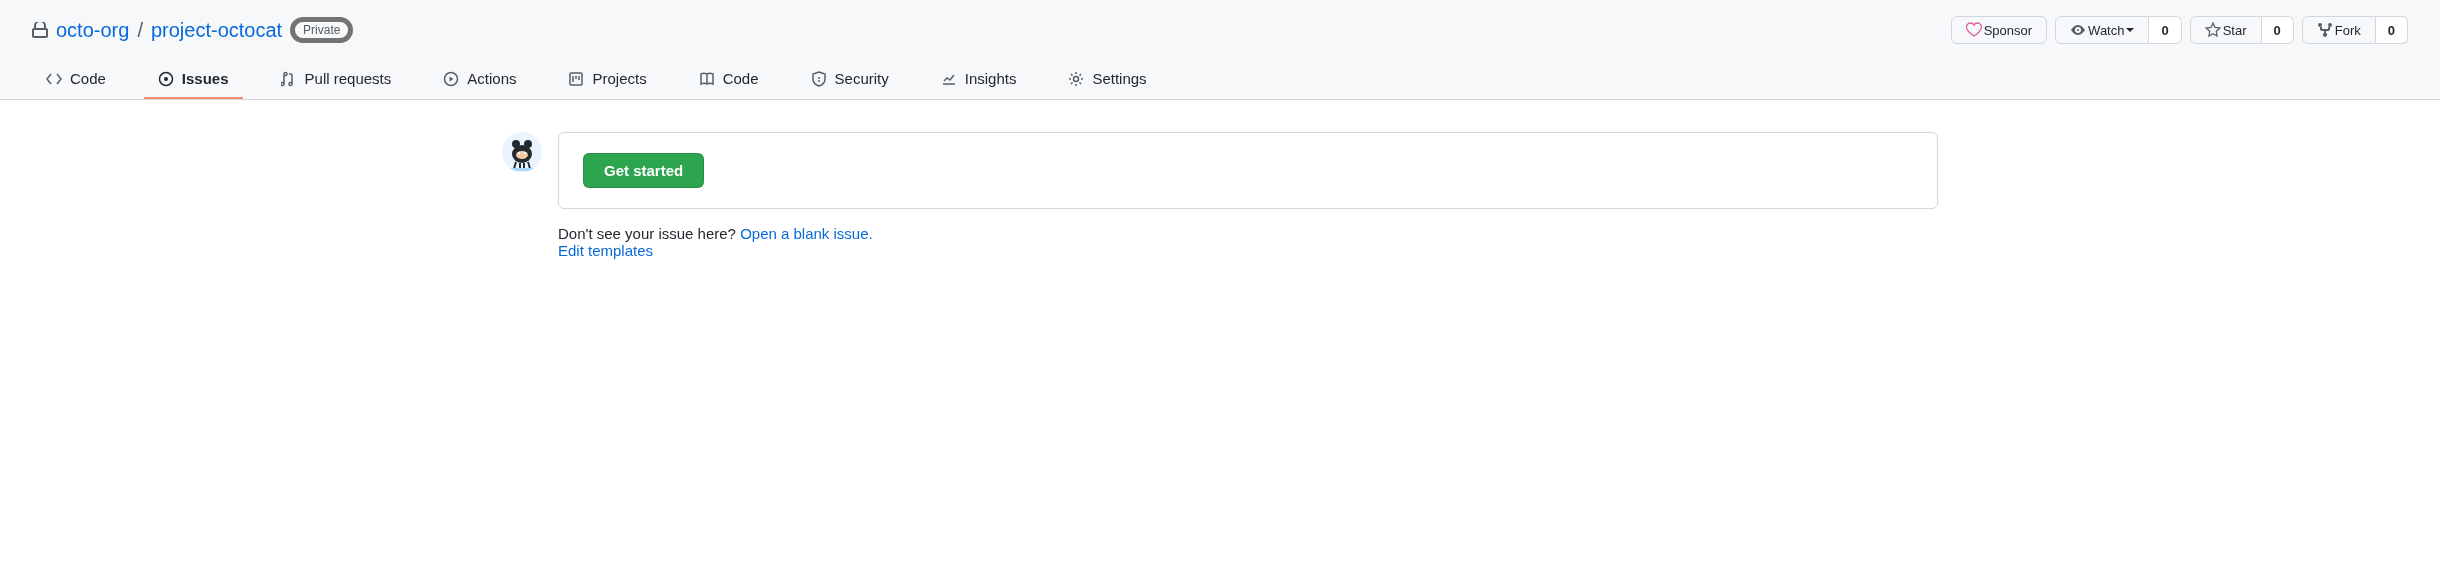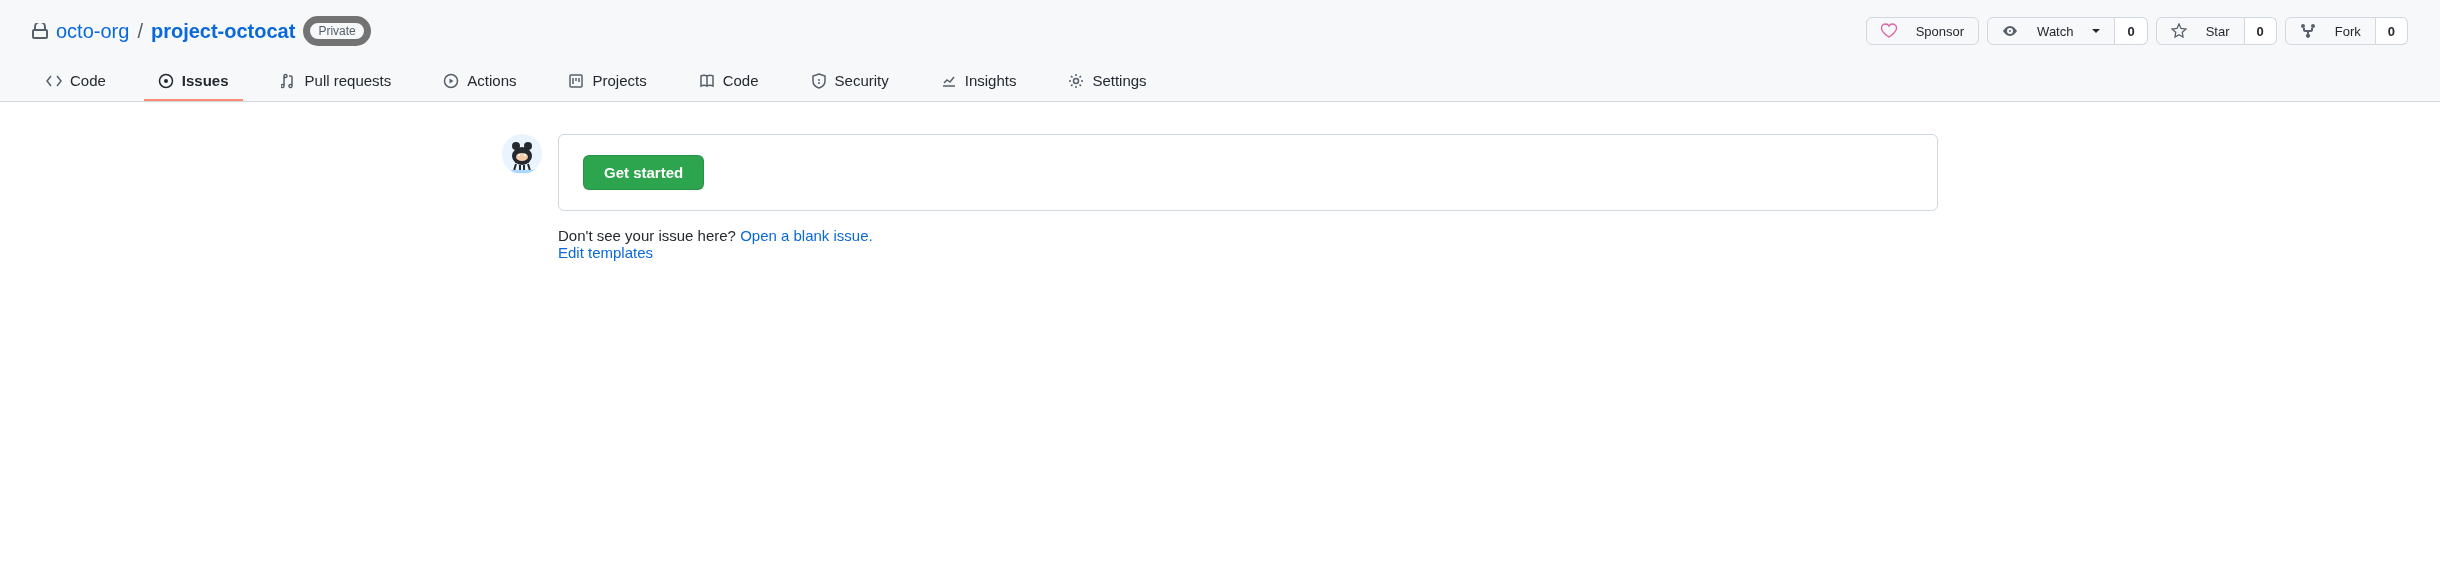--- a/index.html
+++ b/index.html
@@ -24,46 +24,46 @@
       display: flex;
       align-items: center;
       gap: 8px;
       font-size: 20px;
     }
     .repo-title a {
       color: #0969da;
       text-decoration: none;
     }
     .repo-title a.bold {
-      font-weight: 700;
+      font-weight: 400;
       text-align: right;
     }
     .repo-title .sep {
       color: #57606a;
     }
     .badge {
       font-size: 12px;
       color: #57606a;
-      border: 7px solid #737373;
+      border: 5px solid #737373;
       border-radius: 2em;
       padding: 1px 8px;
       font-weight: 500;
     }
     .actions {
       display: flex;
       gap: 8px;
     }
     .btn-group {
       display: flex;
       align-items: stretch;
     }
     .btn {
       display: inline-flex;
       align-items: center;
-      gap: 19px;
+      gap: 2px;
       padding: 5px 14px;
       font-size: 13px;
       font-weight: 500;
       border: 1px solid #d0d7de;
       background: #f6f8fa;
       border-radius: 6px;
       cursor: pointer;
       color: #24292f;
     }
     .btn-group .btn:first-child {

